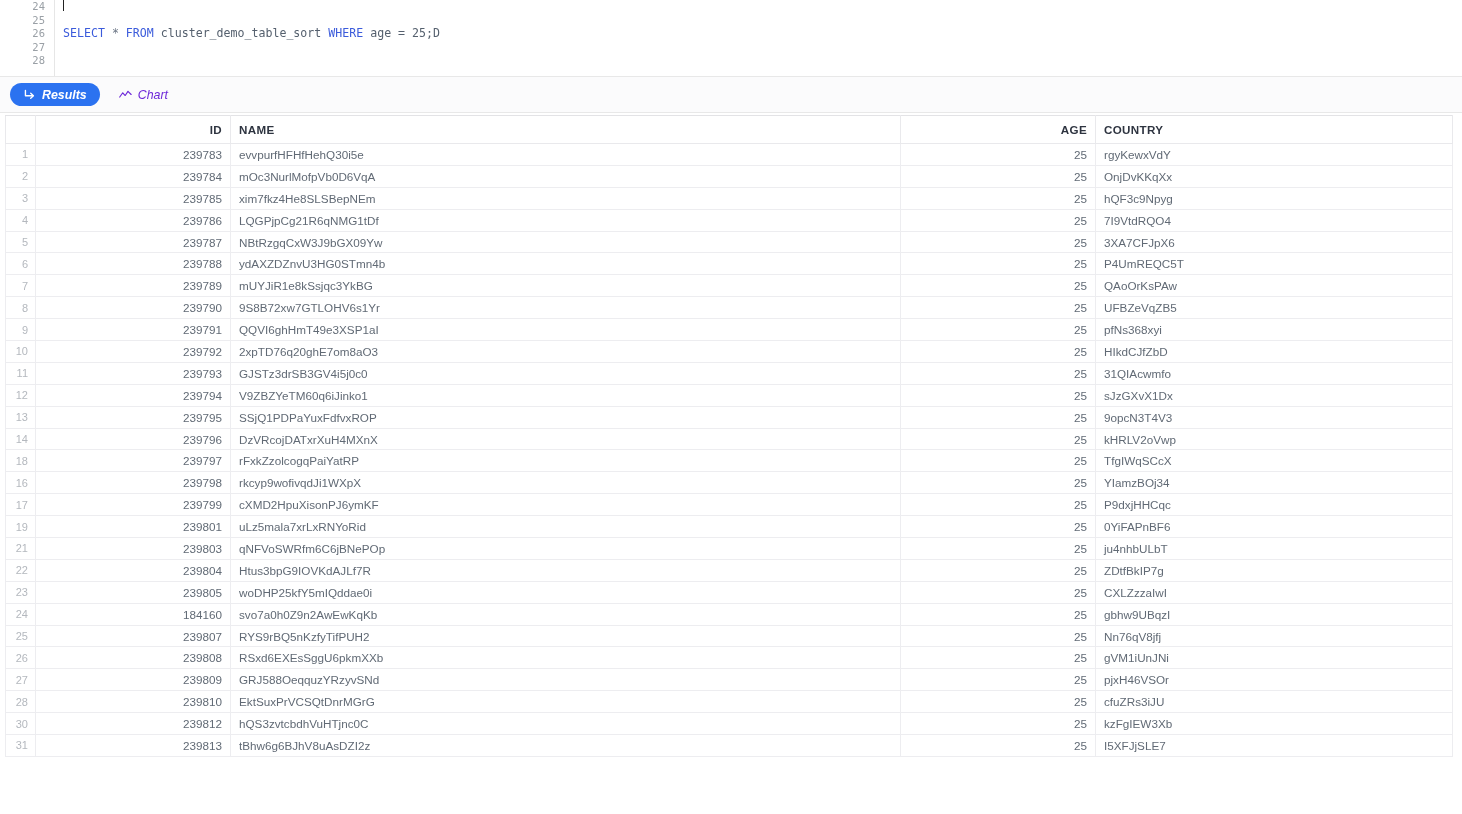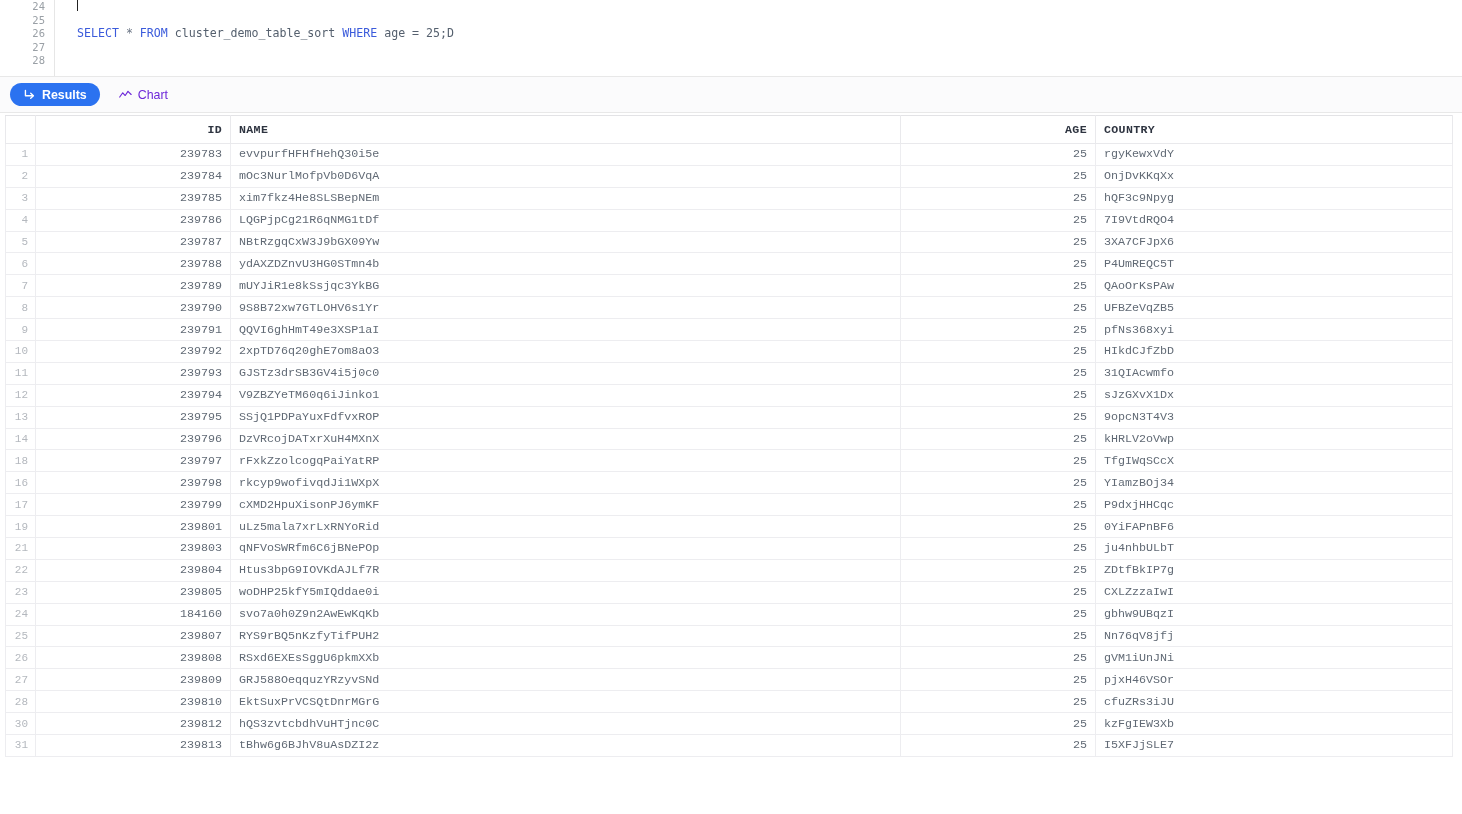--- a/index.html
+++ b/index.html
@@ -32,21 +32,21 @@
     height: 13.6px;
     line-height: 13.6px;
     text-align: right;
     padding-right: 9px;
     font-family: "DejaVu Sans Mono", "Liberation Mono", monospace;
     font-size: 10.5px;
     color: #9aa0a6;
   }
   #editor-code {
     position: absolute;
-    left: 64px; top: 0;
+    left: 50px; top: 0;
     right: 0;
     height: 76px;
   }
   .code-line {
     height: 13.6px;
     line-height: 13.6px;
     padding-left: 13px;
     font-family: "DejaVu Sans Mono", "Liberation Mono", monospace;
     font-size: 11.6px;
     white-space: pre;
@@ -67,20 +67,21 @@
   #tabbar {
     height: 37px;
     border-top: 1px solid #e8e8e8;
     border-bottom: 1px solid #e8e8e8;
     background: #fbfbfc;
     display: flex;
     align-items: center;
     padding-left: 10px;
     gap: 6px;
     box-sizing: border-box;
+    font-style: italic;
   }
   .tab {
     display: flex;
     align-items: center;
     gap: 6px;
     height: 23px;
     padding: 0 13px;
     border-radius: 12px;
     font-size: 12.4px;
     color: #6d28d9;
@@ -102,21 +103,20 @@
   .tab .tab-icon svg { display: block; }
 
   
   #results-wrap {
     position: relative;
     height: 701px;
     overflow: hidden;
     background: #fff;
     box-sizing: border-box;
     padding: 0 14px 0 5px;
-    font-family: Liberation Mono, monospace;
   }
   table.grid {
     border-collapse: collapse;
     table-layout: fixed;
     width: 1447px;
     margin-top: 2px;
   }
   table.grid col.c-num    { width: 30px;  }
   table.grid col.c-id     { width: 195px; }
   table.grid col.c-name   { width: 670px; }

